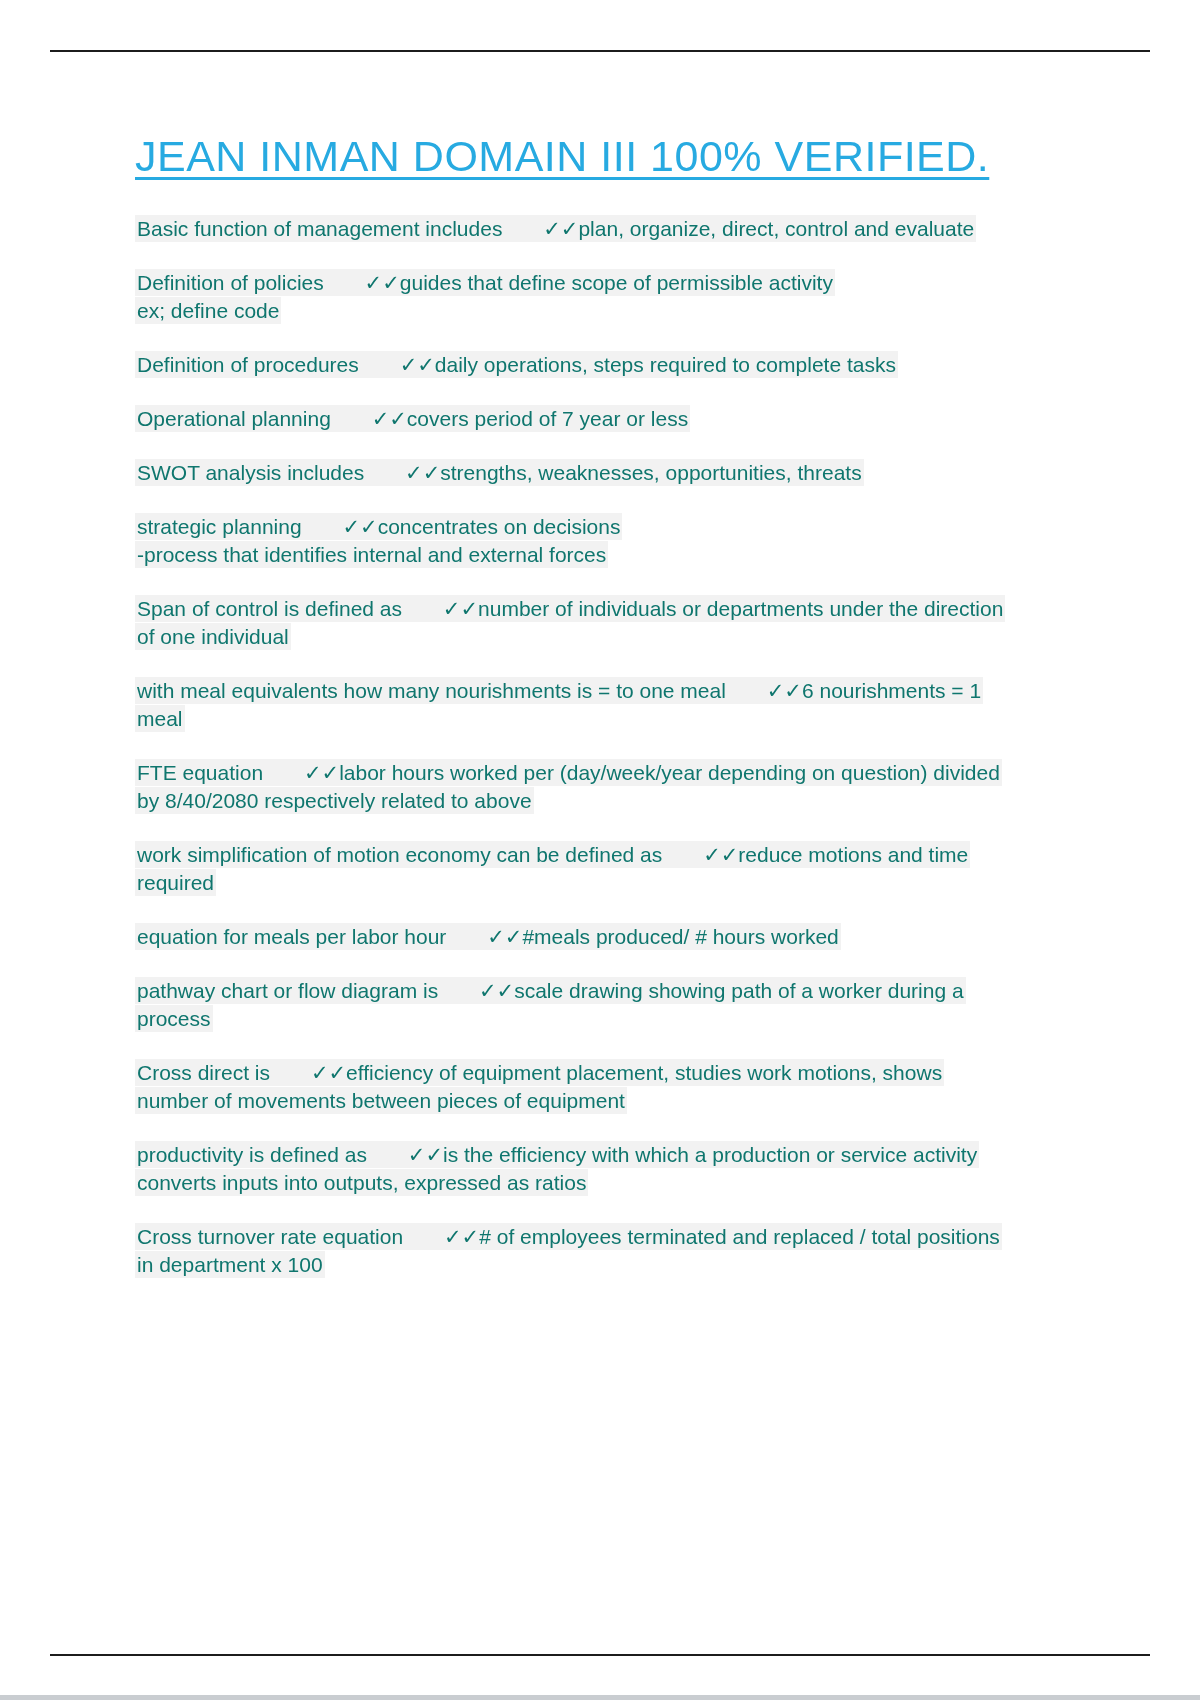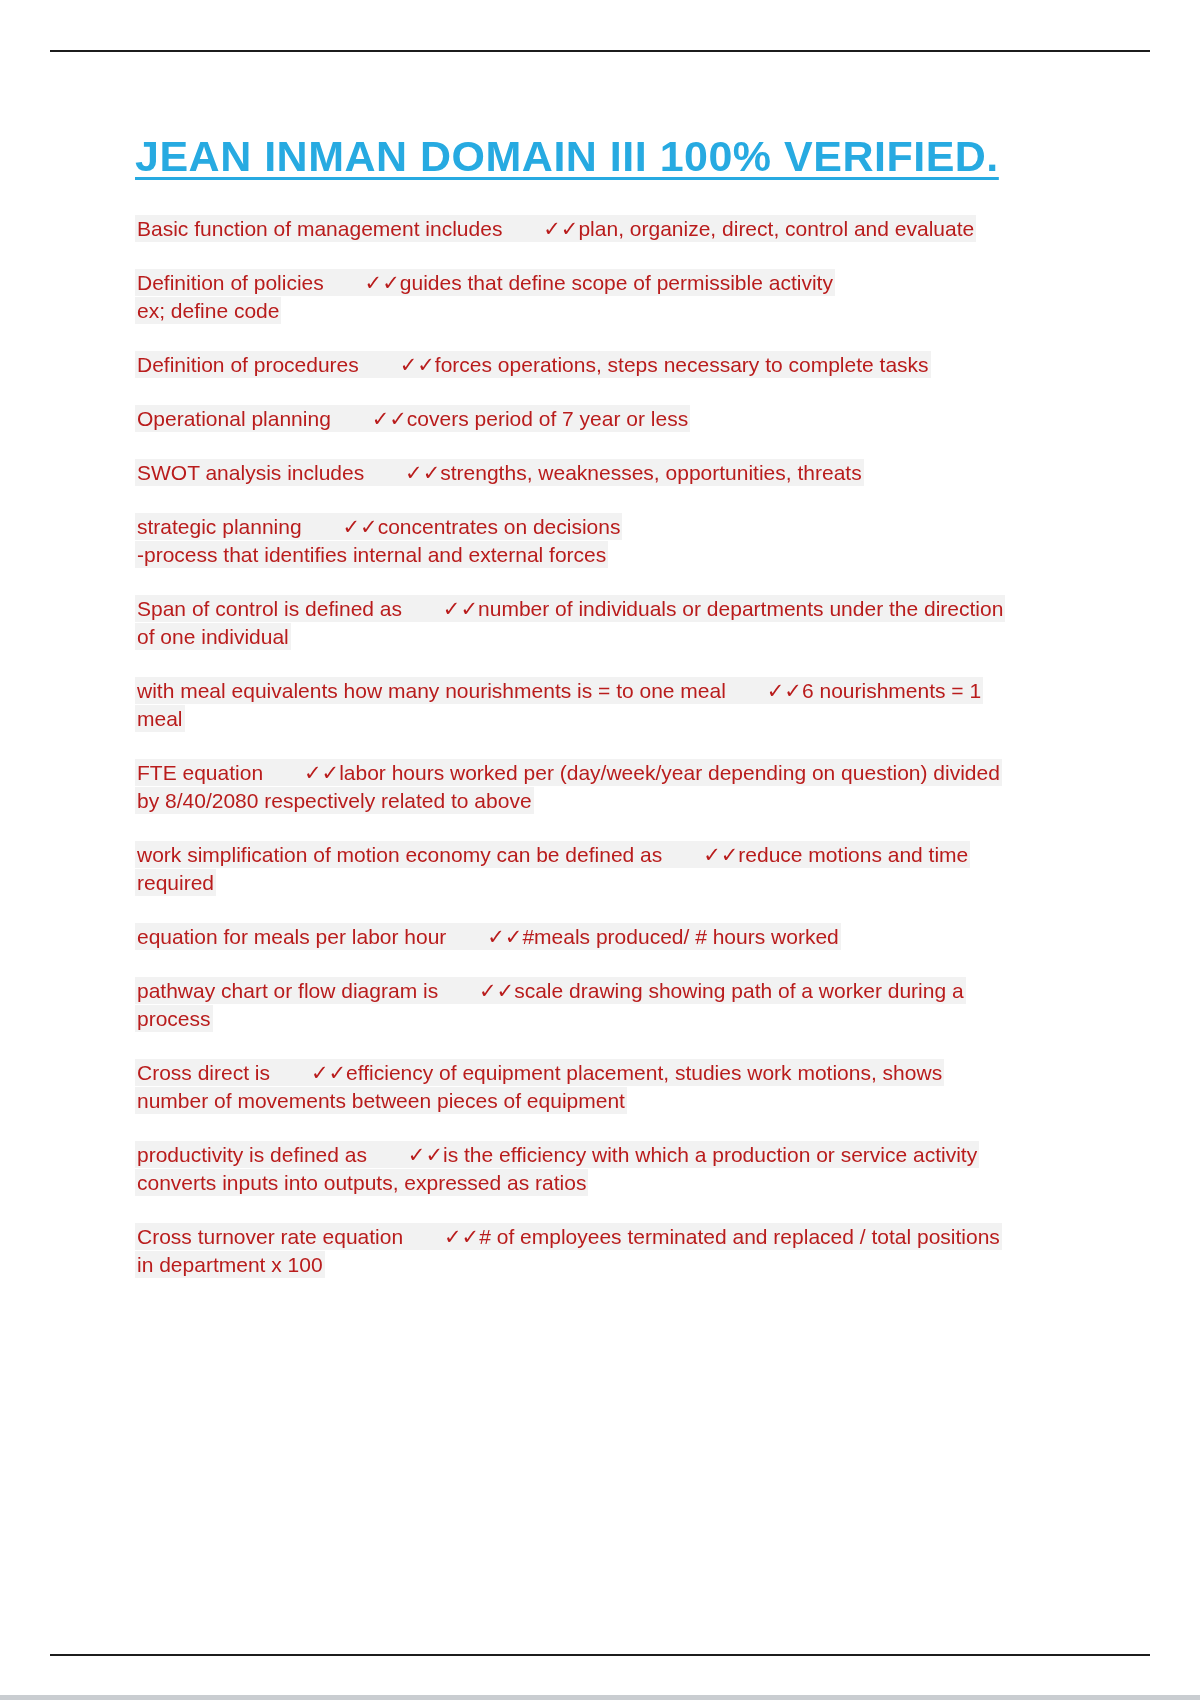--- a/index.html
+++ b/index.html
@@ -33,32 +33,32 @@
   }
   .content {
     position: absolute;
     left: 135px;
     top: 132px;
     width: 880px;
   }
   .doc-title {
     margin: 0 0 34px 0;
     font-size: 43px;
-    font-weight: bold;
+    font-weight: normal;
     color: #27aae1;
     text-decoration: underline;
     text-decoration-thickness: 3px;
     text-underline-offset: 6px;
     letter-spacing: 0.5px;
   }
   .qa {
     margin: 0 0 26px 0;
     font-size: 21px;
     line-height: 28px;
-    color: #b91c1c;
+    color: #0f766e;
   }
   .hl {
     background: #f2f2f2;
     padding: 2px 2px;
     box-decoration-break: clone;
     -webkit-box-decoration-break: clone;
   }
   .sep {
     white-space: nowrap;
   }
@@ -68,21 +68,21 @@
 
 <div class="page">
   <div class="rule rule-top"></div>
 
   <div class="content">
     <h1 class="doc-title">JEAN INMAN DOMAIN III 100% VERIFIED.</h1>
 
     <div>
         <p class="qa"><span class="hl"><span>Basic function of management includes</span>&nbsp;&nbsp;&nbsp;&nbsp;&nbsp;&nbsp;&nbsp;<span class="sep">✓✓</span><span>plan, organize, direct, control and evaluate</span></span></p>
         <p class="qa"><span class="hl"><span>Definition of policies</span>&nbsp;&nbsp;&nbsp;&nbsp;&nbsp;&nbsp;&nbsp;<span class="sep">✓✓</span><span>guides that define scope of permissible activity</span></span><br><span class="hl">ex; define code</span></p>
-        <p class="qa"><span class="hl"><span>Definition of procedures</span>&nbsp;&nbsp;&nbsp;&nbsp;&nbsp;&nbsp;&nbsp;<span class="sep">✓✓</span><span>forces operations, steps necessary to complete tasks</span></span></p>
+        <p class="qa"><span class="hl"><span>Definition of procedures</span>&nbsp;&nbsp;&nbsp;&nbsp;&nbsp;&nbsp;&nbsp;<span class="sep">✓✓</span><span>daily operations, steps required to complete tasks</span></span></p>
         <p class="qa"><span class="hl"><span>Operational planning</span>&nbsp;&nbsp;&nbsp;&nbsp;&nbsp;&nbsp;&nbsp;<span class="sep">✓✓</span><span>covers period of 7 year or less</span></span></p>
         <p class="qa"><span class="hl"><span>SWOT analysis includes</span>&nbsp;&nbsp;&nbsp;&nbsp;&nbsp;&nbsp;&nbsp;<span class="sep">✓✓</span><span>strengths, weaknesses, opportunities, threats</span></span></p>
         <p class="qa"><span class="hl"><span>strategic planning</span>&nbsp;&nbsp;&nbsp;&nbsp;&nbsp;&nbsp;&nbsp;<span class="sep">✓✓</span><span>concentrates on decisions</span></span><br><span class="hl">-process that identifies internal and external forces</span></p>
         <p class="qa"><span class="hl"><span>Span of control is defined as</span>&nbsp;&nbsp;&nbsp;&nbsp;&nbsp;&nbsp;&nbsp;<span class="sep">✓✓</span><span>number of individuals or departments under the direction of one individual</span></span></p>
         <p class="qa"><span class="hl"><span>with meal equivalents how many nourishments is = to one meal</span>&nbsp;&nbsp;&nbsp;&nbsp;&nbsp;&nbsp;&nbsp;<span class="sep">✓✓</span><span>6 nourishments = 1 meal</span></span></p>
         <p class="qa"><span class="hl"><span>FTE equation</span>&nbsp;&nbsp;&nbsp;&nbsp;&nbsp;&nbsp;&nbsp;<span class="sep">✓✓</span><span>labor hours worked per (day/week/year depending on question) divided by 8/40/2080 respectively related to above</span></span></p>
         <p class="qa"><span class="hl"><span>work simplification of motion economy can be defined as</span>&nbsp;&nbsp;&nbsp;&nbsp;&nbsp;&nbsp;&nbsp;<span class="sep">✓✓</span><span>reduce motions and time required</span></span></p>
         <p class="qa"><span class="hl"><span>equation for meals per labor hour</span>&nbsp;&nbsp;&nbsp;&nbsp;&nbsp;&nbsp;&nbsp;<span class="sep">✓✓</span><span>#meals produced/ # hours worked</span></span></p>
         <p class="qa"><span class="hl"><span>pathway chart or flow diagram is</span>&nbsp;&nbsp;&nbsp;&nbsp;&nbsp;&nbsp;&nbsp;<span class="sep">✓✓</span><span>scale drawing showing path of a worker during a process</span></span></p>
         <p class="qa"><span class="hl"><span>Cross direct is</span>&nbsp;&nbsp;&nbsp;&nbsp;&nbsp;&nbsp;&nbsp;<span class="sep">✓✓</span><span>efficiency of equipment placement, studies work motions, shows number of movements between pieces of equipment</span></span></p>

